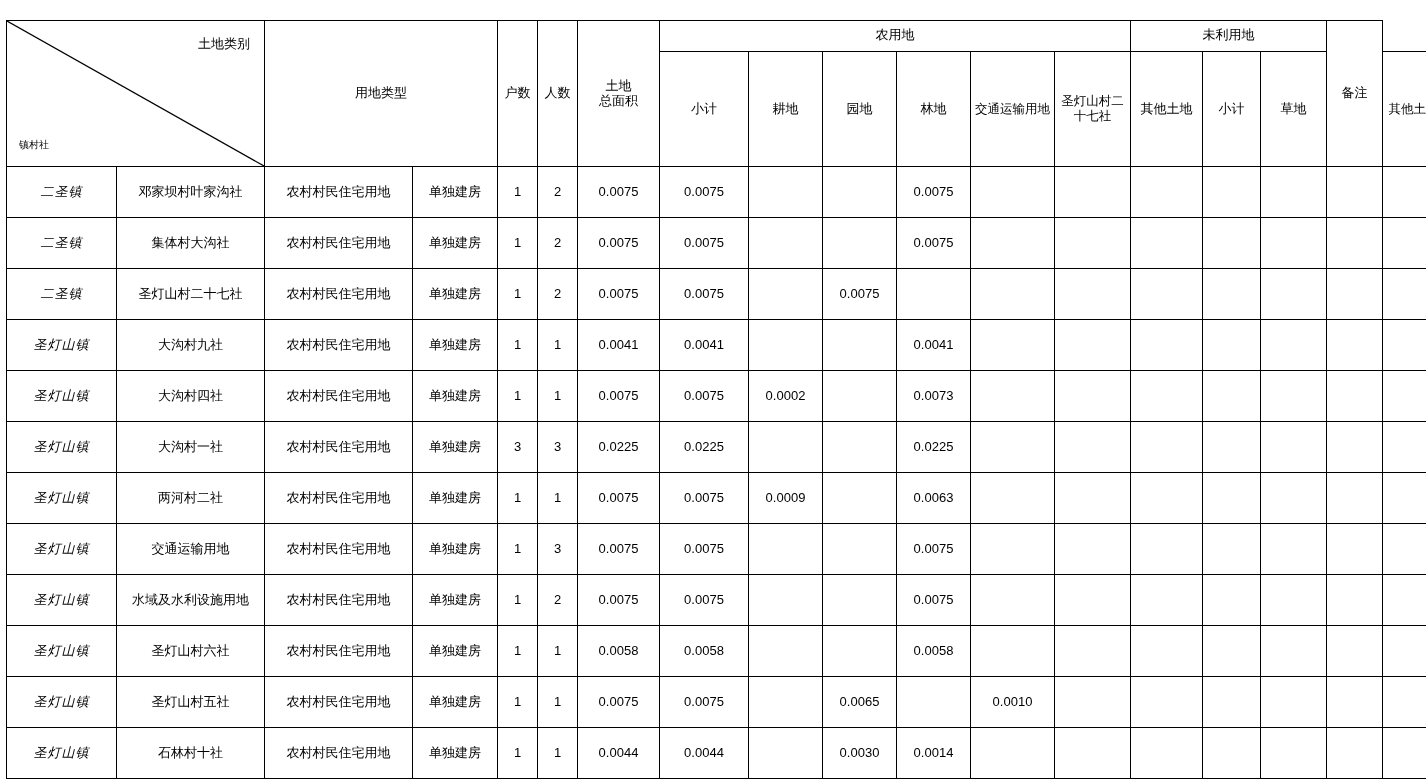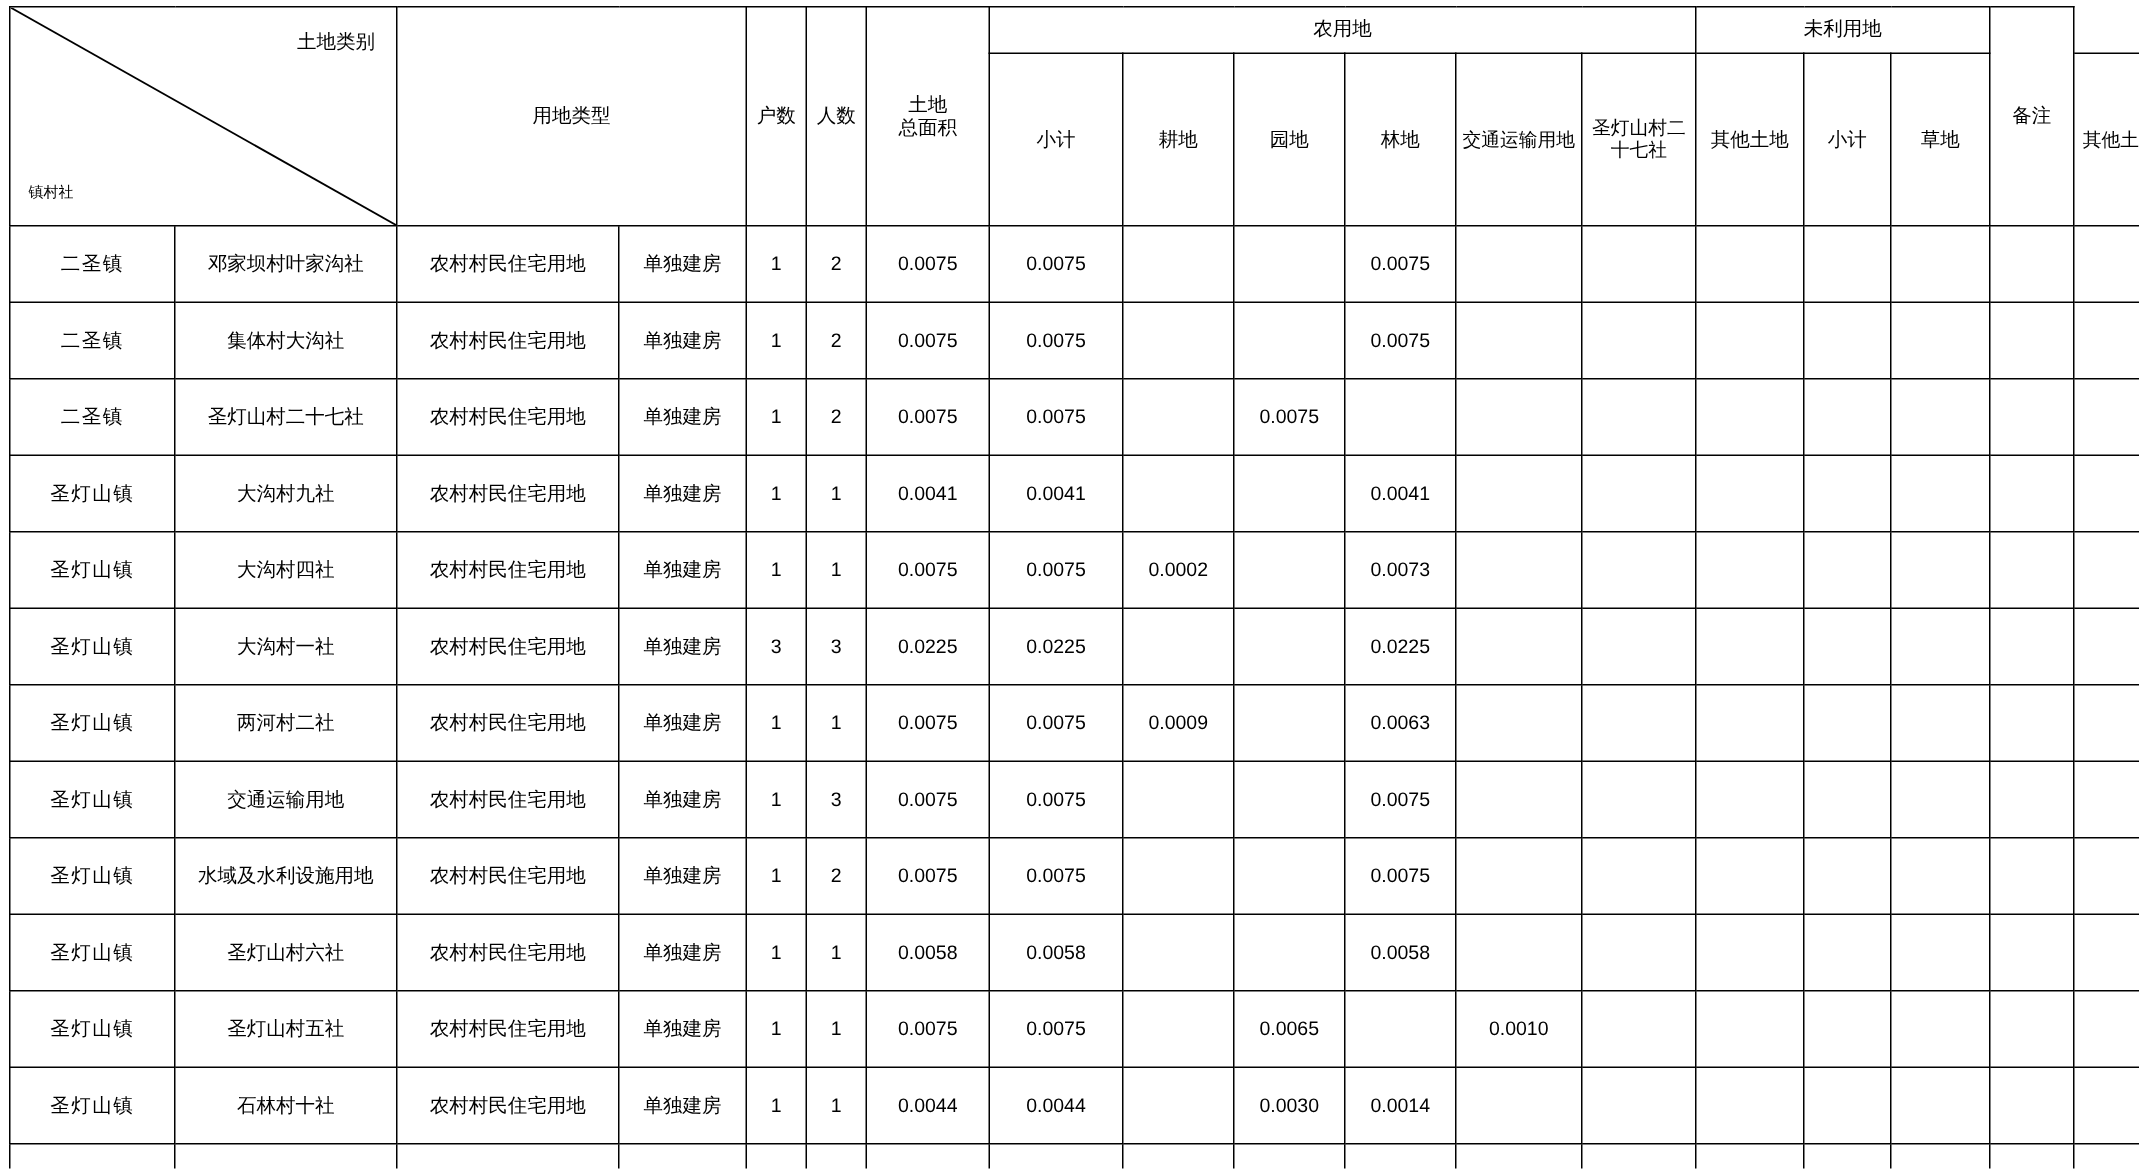--- a/index.html
+++ b/index.html
@@ -11,21 +11,21 @@
     font-family: "Liberation Sans", "DejaVu Sans", sans-serif;
     color: #000000;
     width: 1426px;
     height: 779px;
     overflow: hidden;
   }
   .sheet {
     width: 1426px;
     height: 779px;
     box-sizing: border-box;
-    padding: 4px 6px 0 6px;
+    padding: 20px 6px 0 6px;
   }
   table.land-table {
     border-collapse: collapse;
     table-layout: fixed;
     width: 1414px;
     font-size: 13px;
   }
   table.land-table td, table.land-table th {
     border: 1px solid #000000;
     text-align: center;
@@ -72,21 +72,21 @@
   .h-sub {
     height: 112px;
   }
   tbody td {
     height: 48px;
     font-size: 13px;
   }
   .num {
     font-size: 13px;
   }
-  .town { letter-spacing: 1px; }
+  .town { letter-spacing: 1px; font-style: italic; }
   .narrow { font-size: 12.5px; }
 </style>
 </head>
 <body>
 
 <div class="sheet">
   <table class="land-table">
     <colgroup>
       <col style="width:110px">
       <col style="width:148px">

